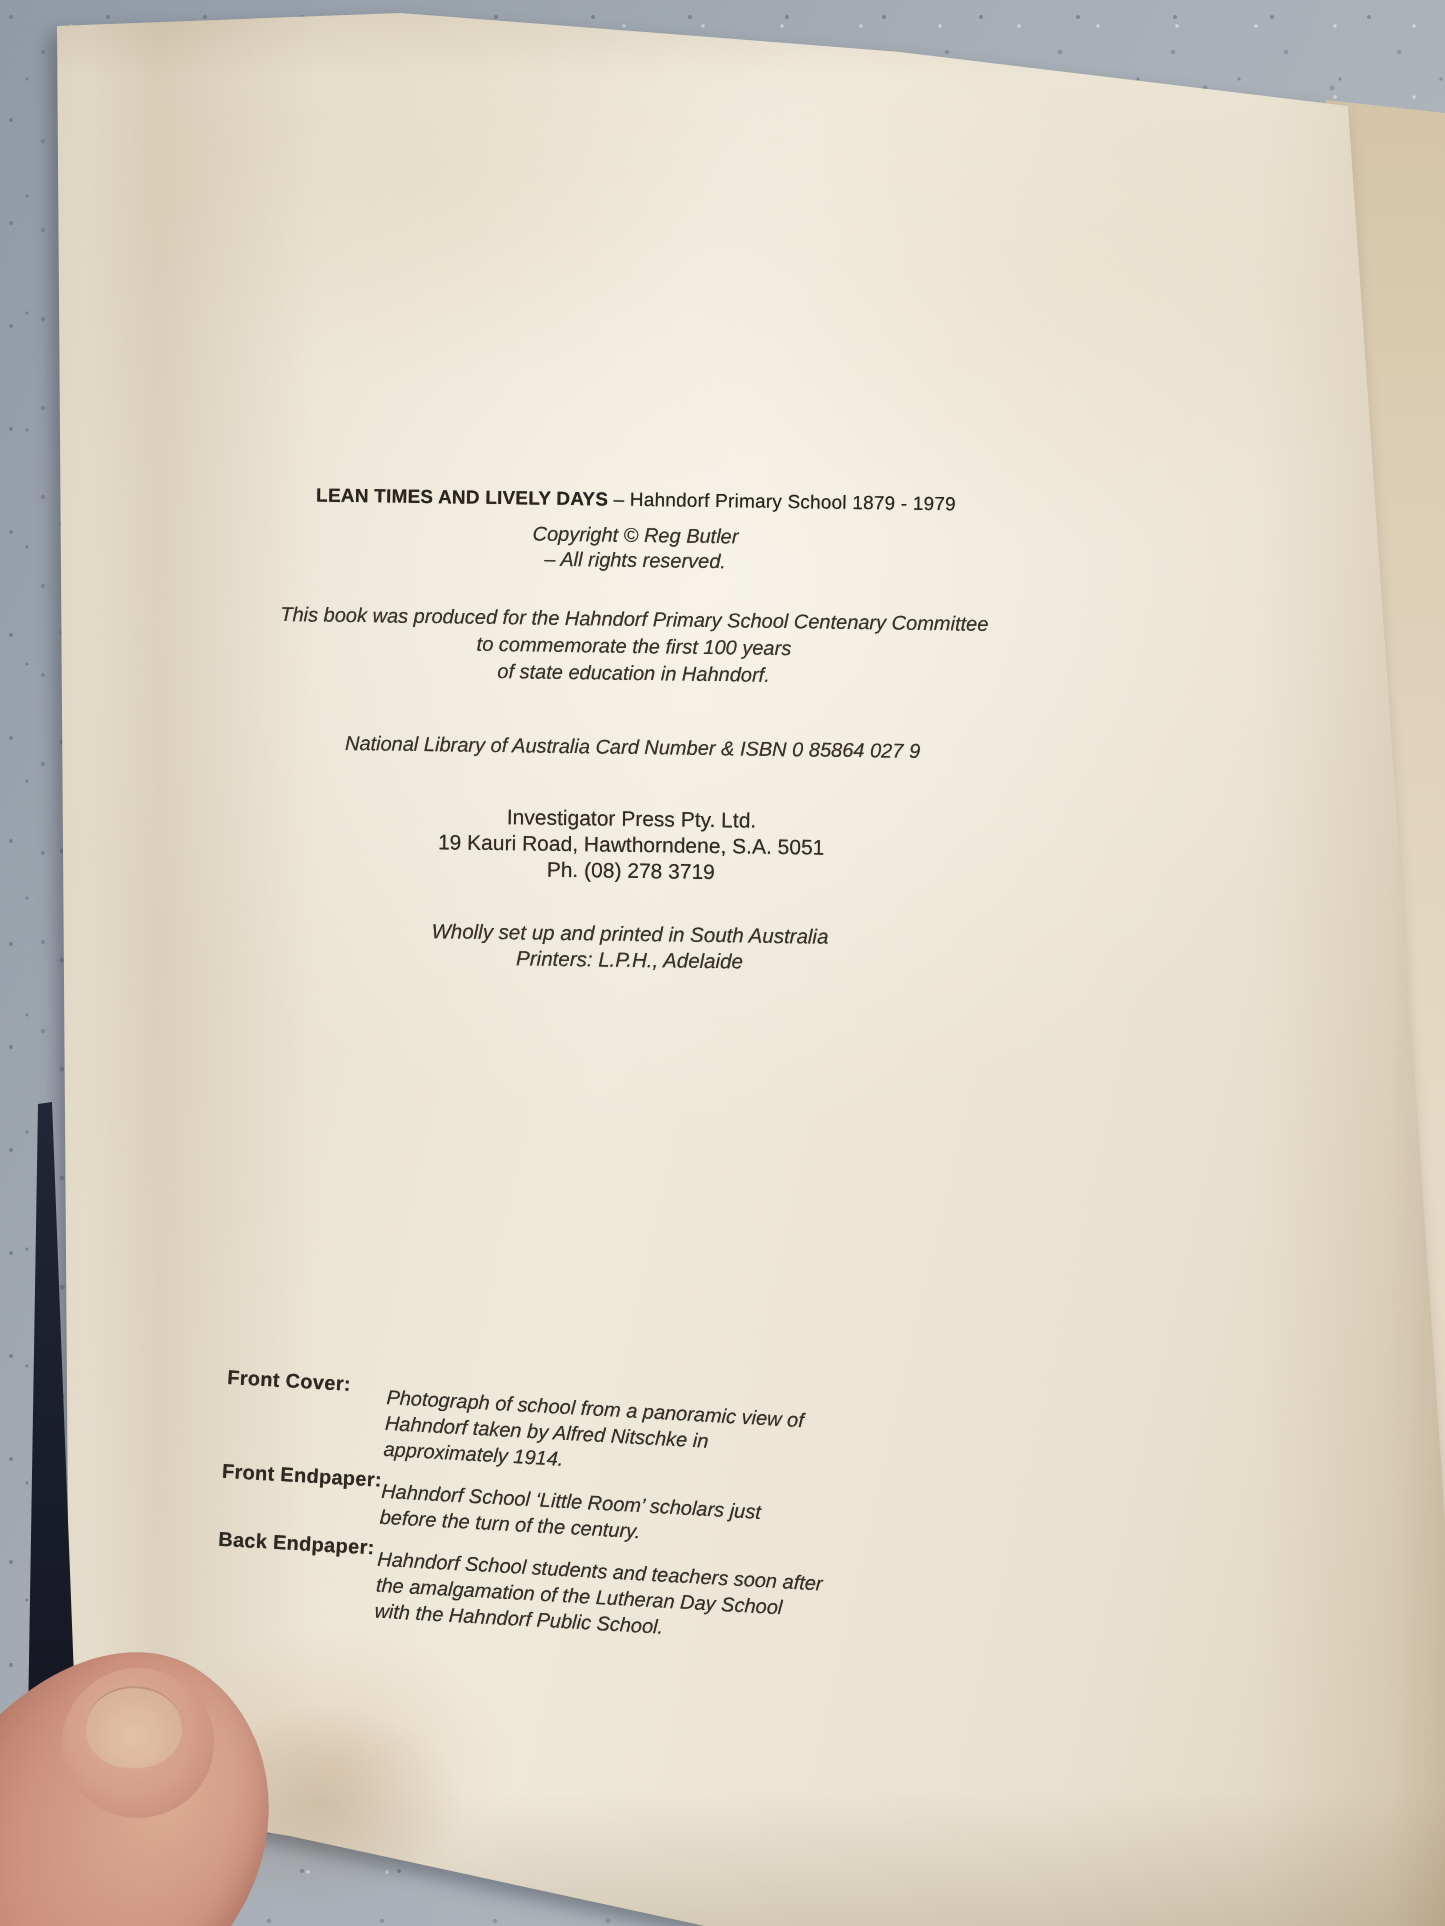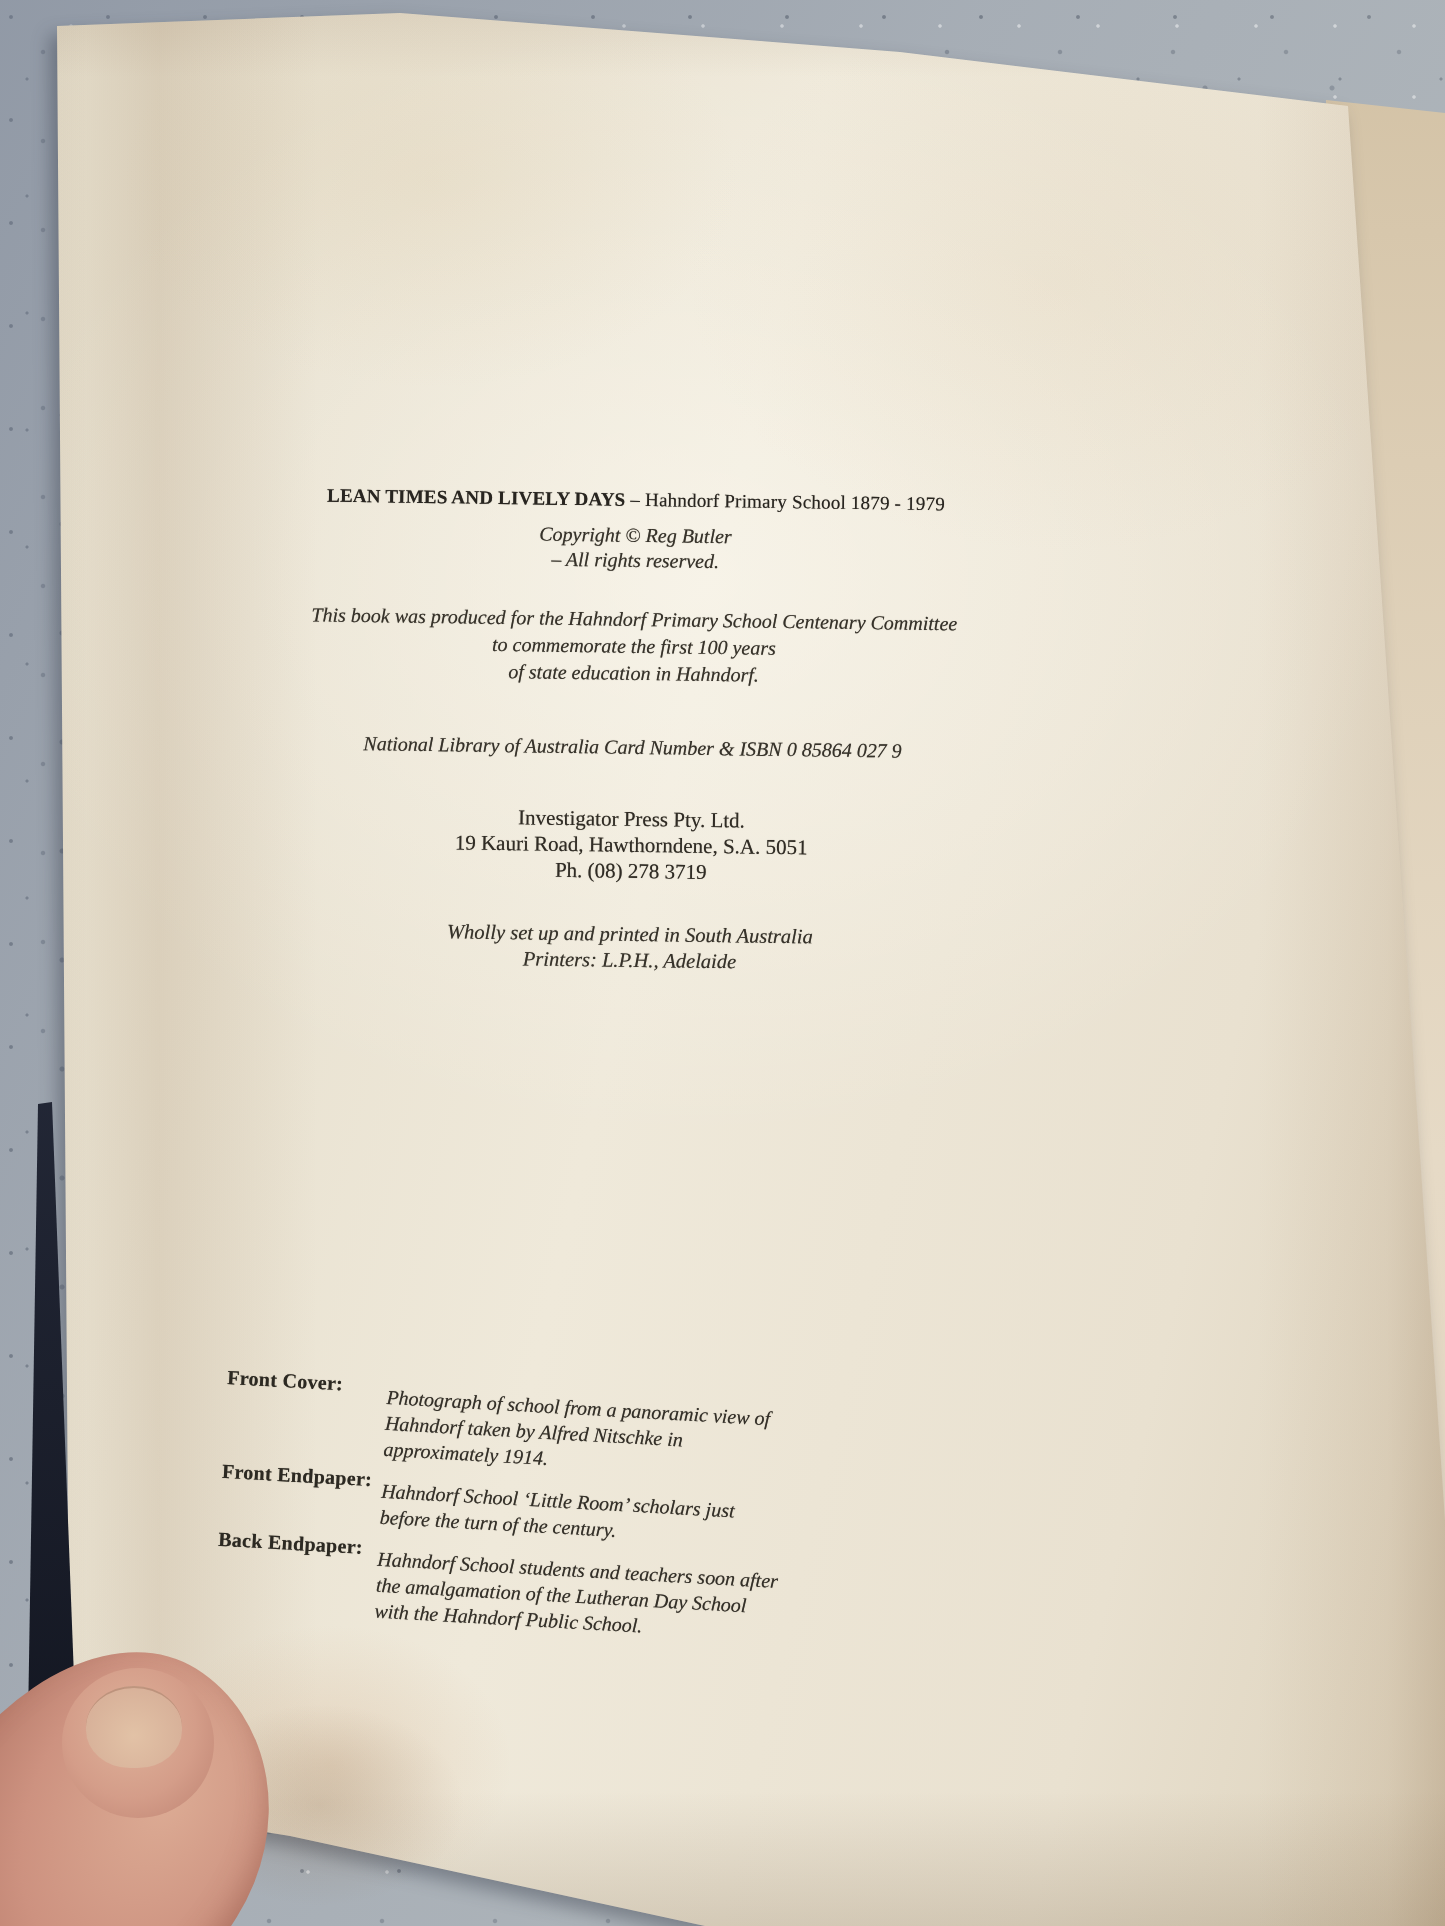--- a/index.html
+++ b/index.html
@@ -1,17 +1,17 @@
 <!DOCTYPE html>
 <html><head>
 <meta charset="utf-8">
 <style>
   html,body{margin:0;padding:0;background:#9aa1ac;}
   .scene{position:relative;width:1445px;height:1926px;overflow:hidden;
-         font-family:Liberation Serif, serif;}
+         font-family:Liberation Sans, sans-serif;}
 
   
   .countertop{position:absolute;inset:0;background-color:#a6adb5;
     background-image:
       linear-gradient(115deg, rgba(120,130,148,.45) 0%, rgba(168,176,184,.15) 42%, rgba(204,209,204,.42) 100%),
       radial-gradient(circle at 11px 17px, rgba(55,65,82,.5) 1.4px, transparent 2.4px),
       radial-gradient(circle at 43px 52px, rgba(70,80,96,.4) 1.7px, transparent 2.7px),
       radial-gradient(circle at 71px 26px, rgba(255,255,255,.55) 1.3px, transparent 2.2px),
       radial-gradient(circle at 27px 79px, rgba(48,58,74,.42) 1.1px, transparent 2px),
       radial-gradient(circle at 62px 88px, rgba(88,98,114,.5) 2px, transparent 3px),

